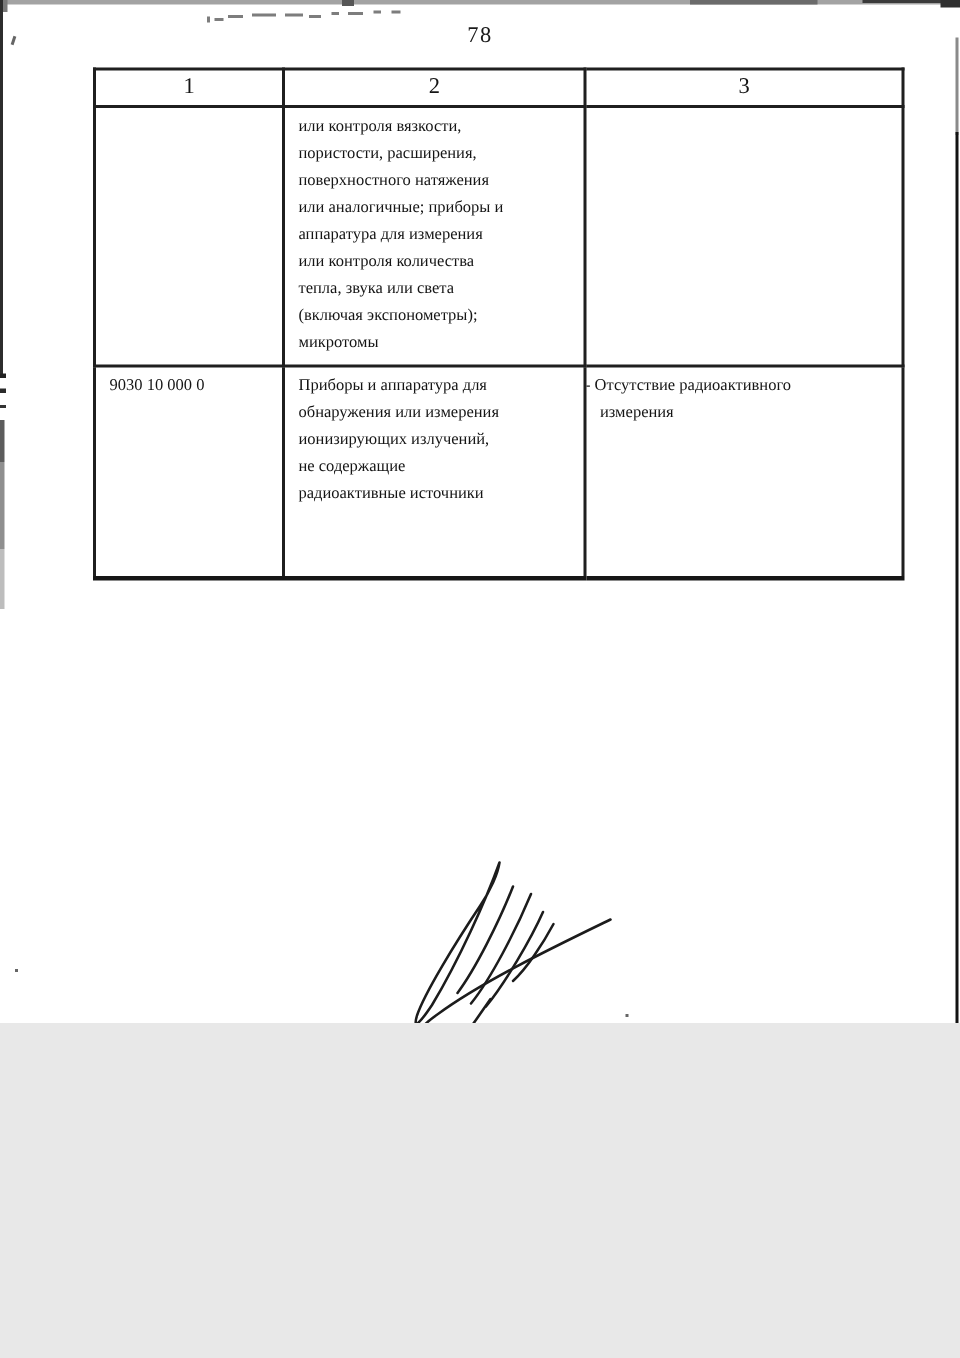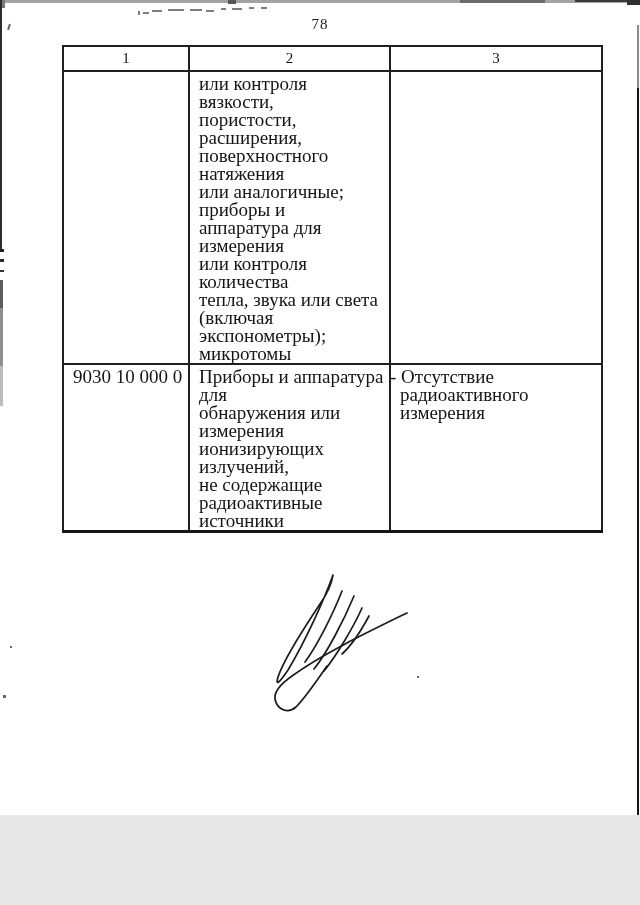--- a/index.html
+++ b/index.html
@@ -1,38 +1,38 @@
 <!DOCTYPE html>
 <html><head>
 <meta charset="utf-8">
 <style>
   html,body{margin:0;padding:0;background:#e8e8e8;}
   .page{
     position:relative;
-    width:640px;height:815px;
+    width:640px;height:682px;
     background:#ffffff;
     overflow:hidden;
     font-family:"Liberation Serif","DejaVu Serif",serif;
     color:#151515;
   }
   
   .page-number{
     position:absolute;top:16px;left:0;width:640px;
     text-align:center;font-size:15px;letter-spacing:1px;color:#1a1a1a;
   }
   
   table.doc-table{
     position:absolute;left:62px;top:45px;
     width:539px;
     border-collapse:collapse;table-layout:fixed;
   }
   table.doc-table td{
     border:2px solid #1f1f1f;
     vertical-align:top;
-    font-size:19px;line-height:18px;
+    font-size:11px;line-height:18px;
     padding:3px 4px 0 9px;
     overflow:hidden;
   }
   table.doc-table tr.hdr td{
     text-align:center;vertical-align:middle;
     font-size:15px;line-height:16px;
     height:20px;padding:1px 0 2px 0;
   }
   tr.r1 td{height:168px;}
   tr.r2 td{height:136px;border-bottom:3px solid #161616;}

